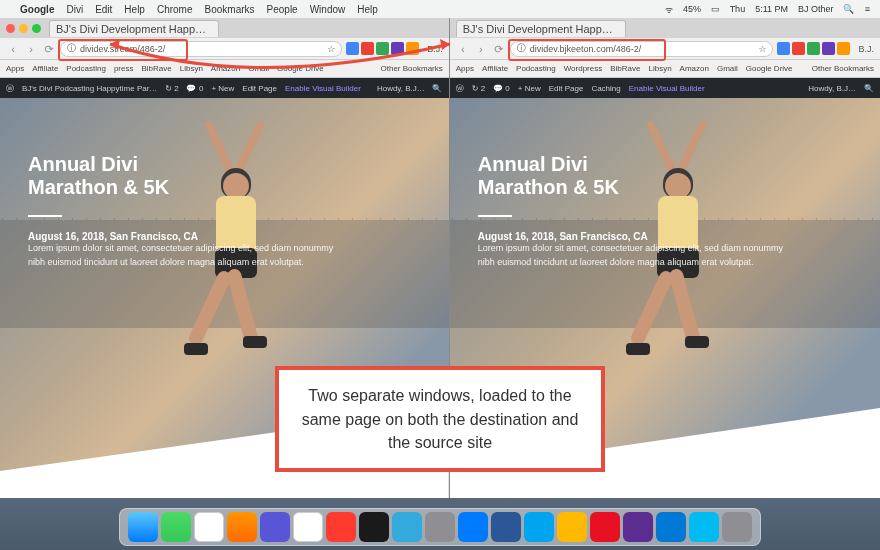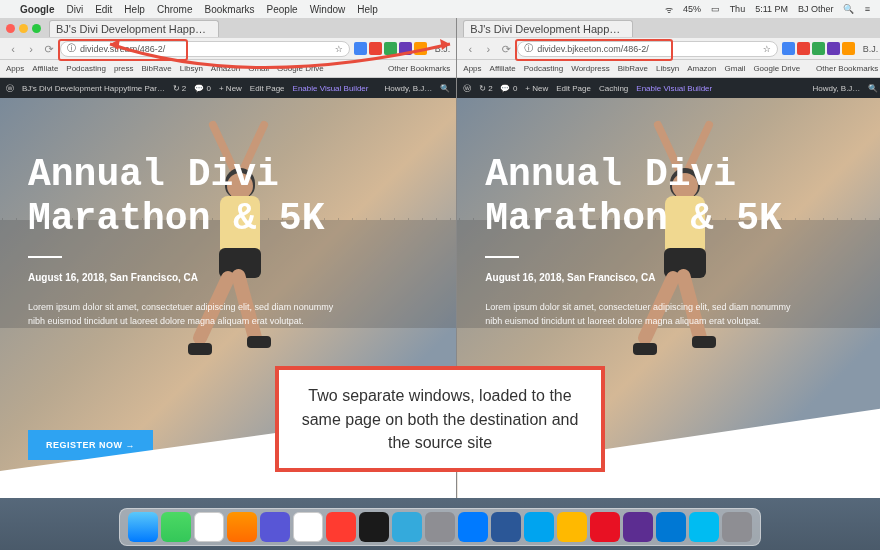--- a/index.html
+++ b/index.html
@@ -44,23 +44,23 @@
 .runner .torso{position:absolute;width:40px;height:60px;background:#f0d890;left:28px;top:78px;border-radius:8px;}
 .runner .shorts{position:absolute;width:42px;height:30px;background:#2a2a2a;left:27px;top:130px;border-radius:6px;}
 .runner .leg1{position:absolute;width:14px;height:80px;background:#c89878;left:15px;top:150px;transform:rotate(25deg);border-radius:7px;}
 .runner .leg2{position:absolute;width:14px;height:80px;background:#c89878;left:48px;top:150px;transform:rotate(-15deg);border-radius:7px;}
 .runner .shoe1{position:absolute;width:24px;height:12px;background:#2a2a2a;left:-4px;top:225px;border-radius:4px;}
 .runner .shoe2{position:absolute;width:24px;height:12px;background:#2a2a2a;left:55px;top:218px;border-radius:4px;}
 .fence{position:absolute;top:30%;left:0;right:0;height:110px;opacity:0.3;background:repeating-linear-gradient(90deg,transparent 0,transparent 2px,#555 2px,#555 3px,transparent 3px,transparent 14px),linear-gradient(180deg,transparent 0,transparent 2px,#555 2px,#555 3px);}
 .diag{position:absolute;bottom:0;left:0;right:0;height:90px;background:#fff;clip-path:polygon(0 70%,100% 0,100% 100%,0 100%);}
 
 .herotext { position:absolute; left:28px; top:55px; right:30px; color:#fff; }
-.herotext h1 { font-size:38px; font-weight:700; line-height:1.15; margin-bottom:16px;font-family:Liberation Mono, monospace;}
+.herotext h1 { font-size:20px; font-weight:700; line-height:1.15; margin-bottom:16px;}
 .herotext .rule { width:34px; height:2px; background:#fff; margin-bottom:14px;}
-.herotext .date { font-size:10px; font-weight:700; margin-bottom:18px;}
+.herotext .date { font-size:10px; font-weight:700; margin-bottom:0;}
 .herotext .lorem { font-size:9px; line-height:1.5; opacity:0.9; max-width:320px;}
 .cta { position:absolute; left:28px; bottom:38px; background:#2ea3f2; color:#fff; font-size:9px; font-weight:600; padding:10px 18px; letter-spacing:0.5px;}
 
 .callout { position:absolute; left:50%; transform:translateX(-50%); bottom:78px; width:330px; background:#fff; border:4px solid #e74c3c; padding:14px 18px; font-size:16px; text-align:center; color:#333; line-height:1.45; z-index:50; font-family: 'Comic Sans MS', cursive, sans-serif;}
 .arrow-svg { position:absolute; top:36px; left:50px; width:420px; height:60px; z-index:40; pointer-events:none;}
 
 .dock { position:absolute; bottom:4px; left:50%; transform:translateX(-50%); height:38px; background:rgba(230,230,230,0.55); border-radius:8px; display:flex; align-items:center; padding:0 8px; gap:3px; border:1px solid rgba(255,255,255,0.4);}
 .dockicon { width:30px; height:30px; border-radius:6px; }
 .d1{background:linear-gradient(#5ac8fa,#007aff);} .d2{background:linear-gradient(#4cd964,#34c759);} .d3{background:#fff;border:1px solid #ccc;}
 .d4{background:linear-gradient(#ff9500,#ff6b00);} .d5{background:#5856d6;} .d6{background:#ff3b30;} .d7{background:#1a1a1a;}
@@ -131,21 +131,21 @@
       <span>BibRave</span>
       <span>Libsyn</span>
       <span>Amazon</span>
       <span>Gmail</span>
       <span>Google Drive</span>
       <span style="flex:1"></span>
       <span>Other Bookmarks</span>
     </div>
     <div class="wpbar">
       <span>ⓦ</span>
-      <span>BJ's Divi Development Happytime Par…</span>
+      <span>BJ's Divi Podcasting Happytime Par…</span>
       <span>↻ <span>2</span></span>
       <span>💬 <span>0</span></span>
       <span>+ New</span>
       <span>Edit Page</span>
       <span style="color:#a18cff">Enable Visual Builder</span>
       <span class="wpspacer"></span>
       <span>Howdy, B.J…</span>
       <span>🔍</span>
     </div>
     <div class="hero">
@@ -161,21 +161,20 @@
           <div class="leg2"></div>
           <div class="shoe1"></div>
           <div class="shoe2"></div>
       </div>
       <div class="herotext">
         <h1><span>Annual Divi</span><br><span>Marathon &amp; 5K</span></h1>
         <div class="rule"></div>
         <div class="date">August 16, 2018, San Francisco, CA</div>
         <div class="lorem">Lorem ipsum dolor sit amet, consectetuer adipiscing elit, sed diam nonummy nibh euismod tincidunt ut laoreet dolore magna aliquam erat volutpat.</div>
       </div>
-      <div class="cta">REGISTER NOW →</div>
       <div class="diag"></div>
     </div>
   </div>
 
   <div class="window">
     <div class="tabbar">
       <div class="tab">BJ's Divi Development Happ…</div>
     </div>
     <div class="addrbar">
       <div class="navbtn">‹</div>

